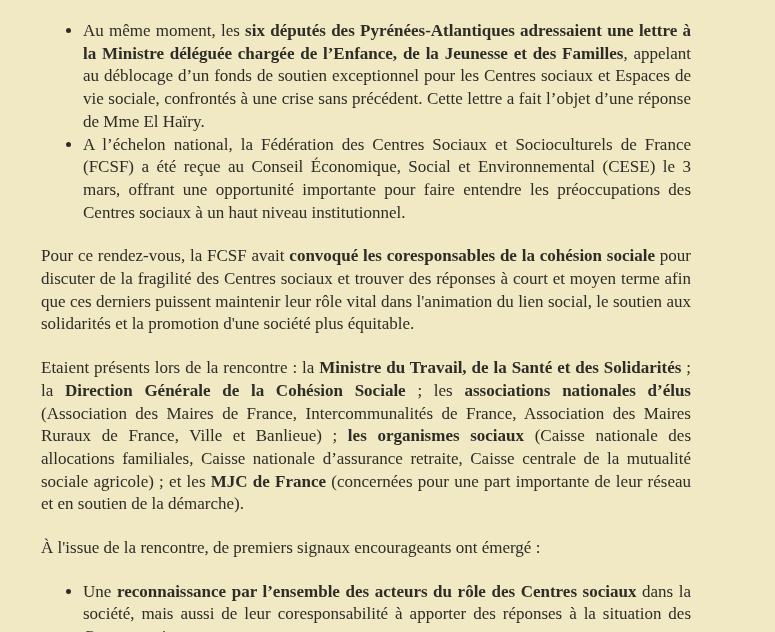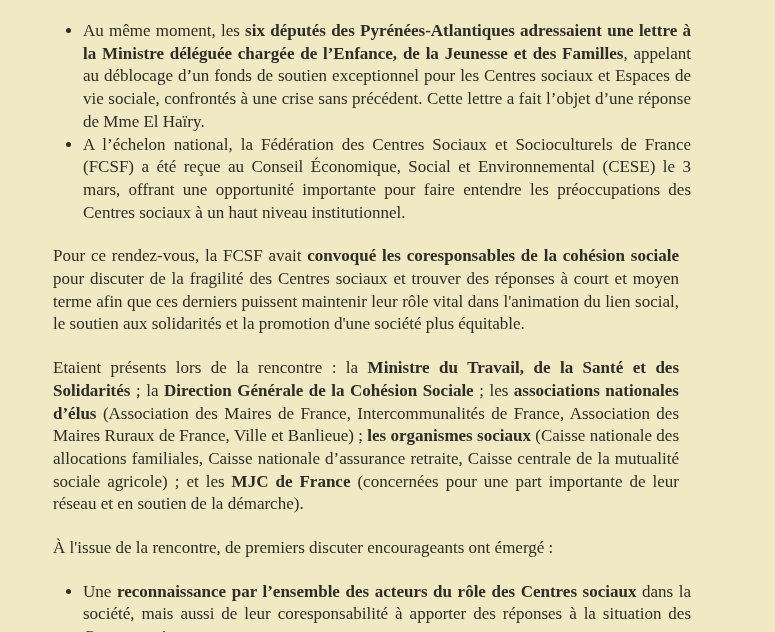--- a/index.html
+++ b/index.html
@@ -16,21 +16,21 @@
     line-height: 22.7px;
     color: var(--page-fg, #2d2c27);
   }
   .article {
     width: 650px;
     margin-left: 41px;
     padding-top: 20px;
     text-align: justify;
   }
   .article p {
-    margin: 21px 12px;
+    margin: 21px 0;
   }
   .article ul {
     margin: 0;
     padding-left: 42px;
     list-style: disc outside;
   }
   .article li {
     margin: 0;
     padding-left: 0;
   }
@@ -41,17 +41,17 @@
 </head>
 <body>
 
 <main class="article" id="article">
     <ul>
       <li><span class="seg-normal">Au même moment, les </span><span class="seg-bold">six députés des Pyrénées-Atlantiques adressaient une lettre à la Ministre déléguée chargée de l’Enfance, de la Jeunesse et des Familles</span><span class="seg-normal">, appelant au déblocage d’un fonds de soutien exceptionnel pour les Centres sociaux et Espaces de vie sociale, confrontés à une crise sans précédent. Cette lettre a fait l’objet d’une réponse de Mme El Haïry.</span></li>
       <li><span class="seg-normal">A l’échelon national, la Fédération des Centres Sociaux et Socioculturels de France (FCSF) a été reçue au Conseil Économique, Social et Environnemental (CESE) le 3 mars, offrant une opportunité importante pour faire entendre les préoccupations des Centres sociaux à un haut niveau institutionnel.</span></li>
     </ul>
     <p><span class="seg-normal">Pour ce rendez-vous, la FCSF avait </span><span class="seg-bold">convoqué les coresponsables de la cohésion sociale</span><span class="seg-normal"> pour discuter de la fragilité des Centres sociaux et trouver des réponses à court et moyen terme afin que ces derniers puissent maintenir leur rôle vital dans l'animation du lien social, le soutien aux solidarités et la promotion d'une société plus équitable.</span></p>
     <p><span class="seg-normal">Etaient présents lors de la rencontre : la </span><span class="seg-bold">Ministre du Travail, de la Santé et des Solidarités</span><span class="seg-normal"> ; la </span><span class="seg-bold">Direction Générale de la Cohésion Sociale</span><span class="seg-normal"> ; les </span><span class="seg-bold">associations nationales d’élus</span><span class="seg-normal"> (Association des Maires de France, Intercommunalités de France, Association des Maires Ruraux de France, Ville et Banlieue) ; </span><span class="seg-bold">les organismes sociaux</span><span class="seg-normal"> (Caisse nationale des allocations familiales, Caisse nationale d’assurance retraite, Caisse centrale de la mutualité sociale agricole) ; et les </span><span class="seg-bold">MJC de France</span><span class="seg-normal"> (concernées pour une part importante de leur réseau et en soutien de la démarche).</span></p>
-    <p><span class="seg-normal">À l'issue de la rencontre, de premiers discuter encourageants ont émergé :</span></p>
+    <p><span class="seg-normal">À l'issue de la rencontre, de premiers signaux encourageants ont émergé :</span></p>
     <ul>
       <li><span class="seg-normal">Une </span><span class="seg-bold">reconnaissance par l’ensemble des acteurs du rôle des Centres sociaux</span><span class="seg-normal"> dans la société, mais aussi de leur coresponsabilité à apporter des réponses à la situation des Centres sociaux,</span></li>
     </ul>
   </main>
 
 </body></html>

